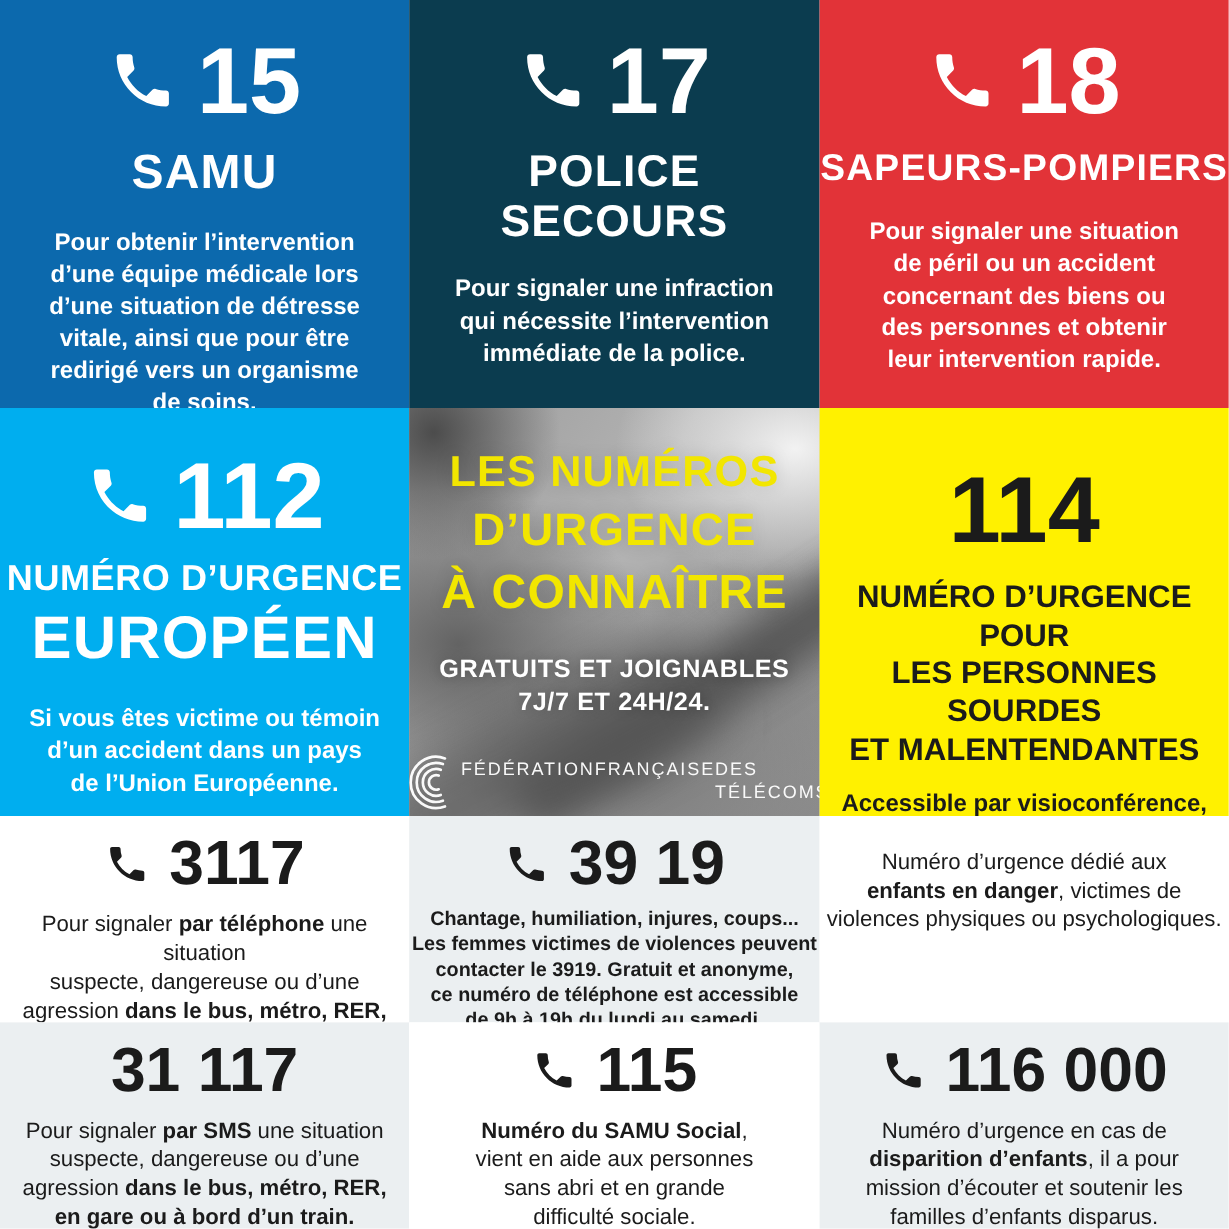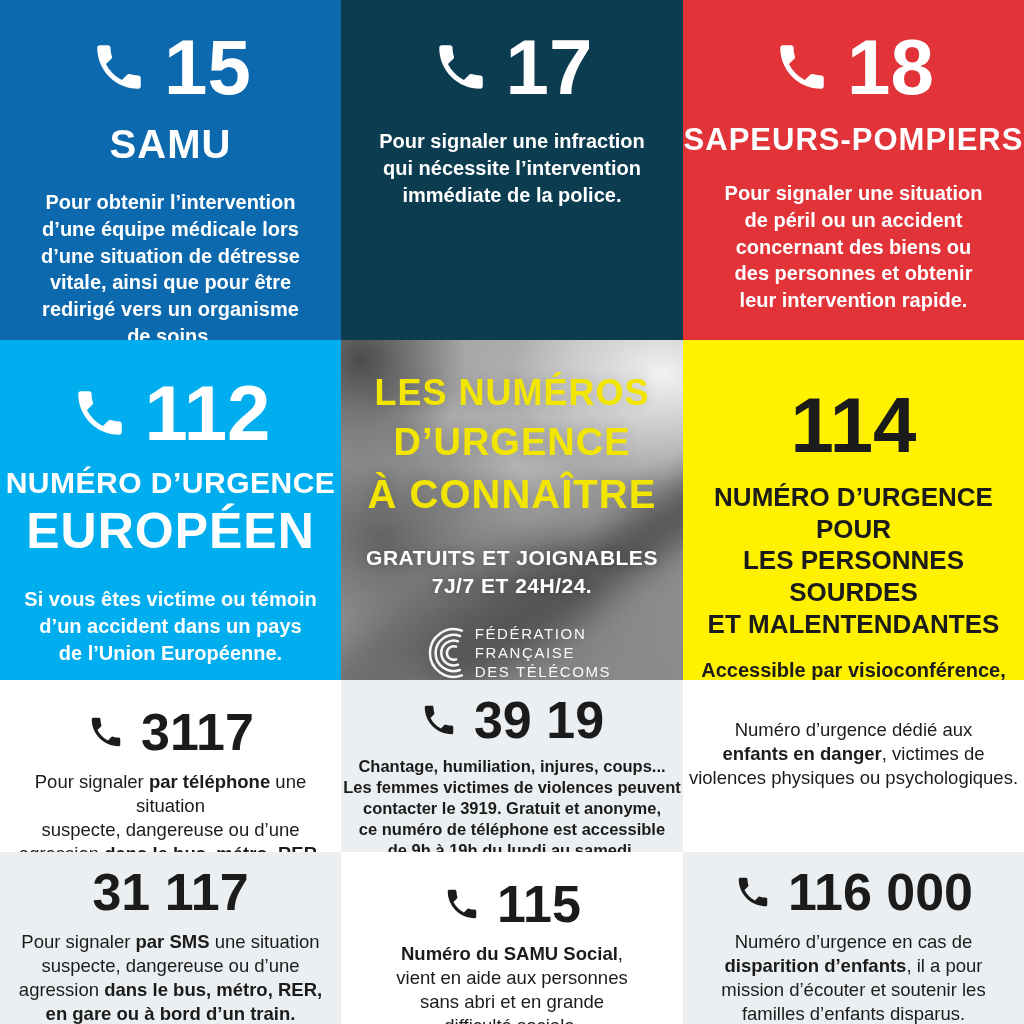--- a/index.html
+++ b/index.html
@@ -15,21 +15,21 @@
     grid-template-columns:341px 342px 341px;
     grid-template-rows:340px 340px 172px 172px;overflow:hidden;}
   .cell{position:relative;overflow:hidden;display:flex;flex-direction:column;
     align-items:center;text-align:center;}
   
   .c-blue{background:var(--blue);color:#fff;}
   .c-navy{background:var(--navy);color:#fff;}
   .c-red{background:var(--red);color:#fff;}
   .c-cyan{background:var(--cyan);color:#fff;text-align:center;}
   .c-yellow{background:var(--yellow);color:var(--dark-text);}
-  .c-white{background:var(--white-cell);color:var(--dark-text);margin-top:12px;}
+  .c-white{background:var(--white-cell);color:var(--dark-text);}
   .c-gray{background:var(--gray-cell);color:var(--dark-text);}
   
   .numrow{display:flex;align-items:center;justify-content:center;gap:16px;line-height:1;}
   .phone-icon{display:inline-flex;}
   .phone-icon svg{fill:currentColor;display:block;}
   .big .phone-icon svg{width:58px;height:58px;}
   .small .phone-icon svg{width:38px;height:38px;}
   .num{font-weight:800;letter-spacing:0;}
   .big .num{font-size:78px;}
   .small .num{font-size:52px;}
@@ -64,21 +64,21 @@
   .center-content{position:relative;z-index:2;display:flex;flex-direction:column;align-items:center;}
   .main-title{color:var(--title-yellow);font-weight:800;line-height:1.18;letter-spacing:1px;
     text-shadow:0 0 14px rgba(0,0,0,.15);}
   .mt1{font-size:36px;}
   .mt2{font-size:38px;margin-top:6px;}
   .mt3{font-size:40px;margin-top:6px;}
   .subtitle{margin-top:26px;font-weight:800;font-size:21px;line-height:1.3;letter-spacing:.5px;
     text-shadow:0 0 10px rgba(0,0,0,.25);}
   .logo{margin-top:26px;display:flex;align-items:center;gap:10px;opacity:.96;}
   .logo svg{stroke:#fff;width:52px;height:54px;}
-  .logo-text{display:flex;flex-direction:column;align-items:flex-start;text-align:left;
+  .logo-text{display:flex;flex-direction:row;align-items:flex-start;text-align:left;
     font-size:15px;font-weight:300;letter-spacing:1.6px;line-height:1.25;}
   
   .row3,.row4{padding-top:14px;}
   .row3 .body,.row4 .body{margin-top:12px;font-size:18.5px;font-weight:500;line-height:1.3;}
   .body b{font-weight:800;}
   .dense .body{font-size:16.5px;font-weight:600;line-height:1.28;margin-top:10px;}
   .num-only{padding-top:22px;}
 </style>
 </head>
 <body>
@@ -100,20 +100,21 @@
 
   <section class="cell c-navy row1 big">
     <div class="numrow">
       <span class="phone-icon">
         <svg viewBox="0 0 24 24">
             <path d="M6.62 10.79c1.44 2.83 3.76 5.14 6.59 6.59l2.2-2.2c.27-.27.67-.36 1.02-.24 1.12.37 2.33.57 3.57.57.55 0 1 .45 1 1V20c0 .55-.45 1-1 1-9.39 0-17-7.61-17-17 0-.55.45-1 1-1h3.5c.55 0 1 .45 1 1 0 1.25.2 2.45.57 3.57.11.35.03.74-.24 1.02l-2.2 2.2z"></path>
           </svg>
       </span>
       <span class="num">17</span>
     </div>
+    <div class="title t-police">POLICE SECOURS</div>
     <p class="body">Pour signaler une infraction<br>qui nécessite l’intervention<br>immédiate de la police.</p>
   </section>
 
   <section class="cell c-red row1 big">
     <div class="numrow">
       <span class="phone-icon">
         <svg viewBox="0 0 24 24">
             <path d="M6.62 10.79c1.44 2.83 3.76 5.14 6.59 6.59l2.2-2.2c.27-.27.67-.36 1.02-.24 1.12.37 2.33.57 3.57.57.55 0 1 .45 1 1V20c0 .55-.45 1-1 1-9.39 0-17-7.61-17-17 0-.55.45-1 1-1h3.5c.55 0 1 .45 1 1 0 1.25.2 2.45.57 3.57.11.35.03.74-.24 1.02l-2.2 2.2z"></path>
           </svg>
       </span>

